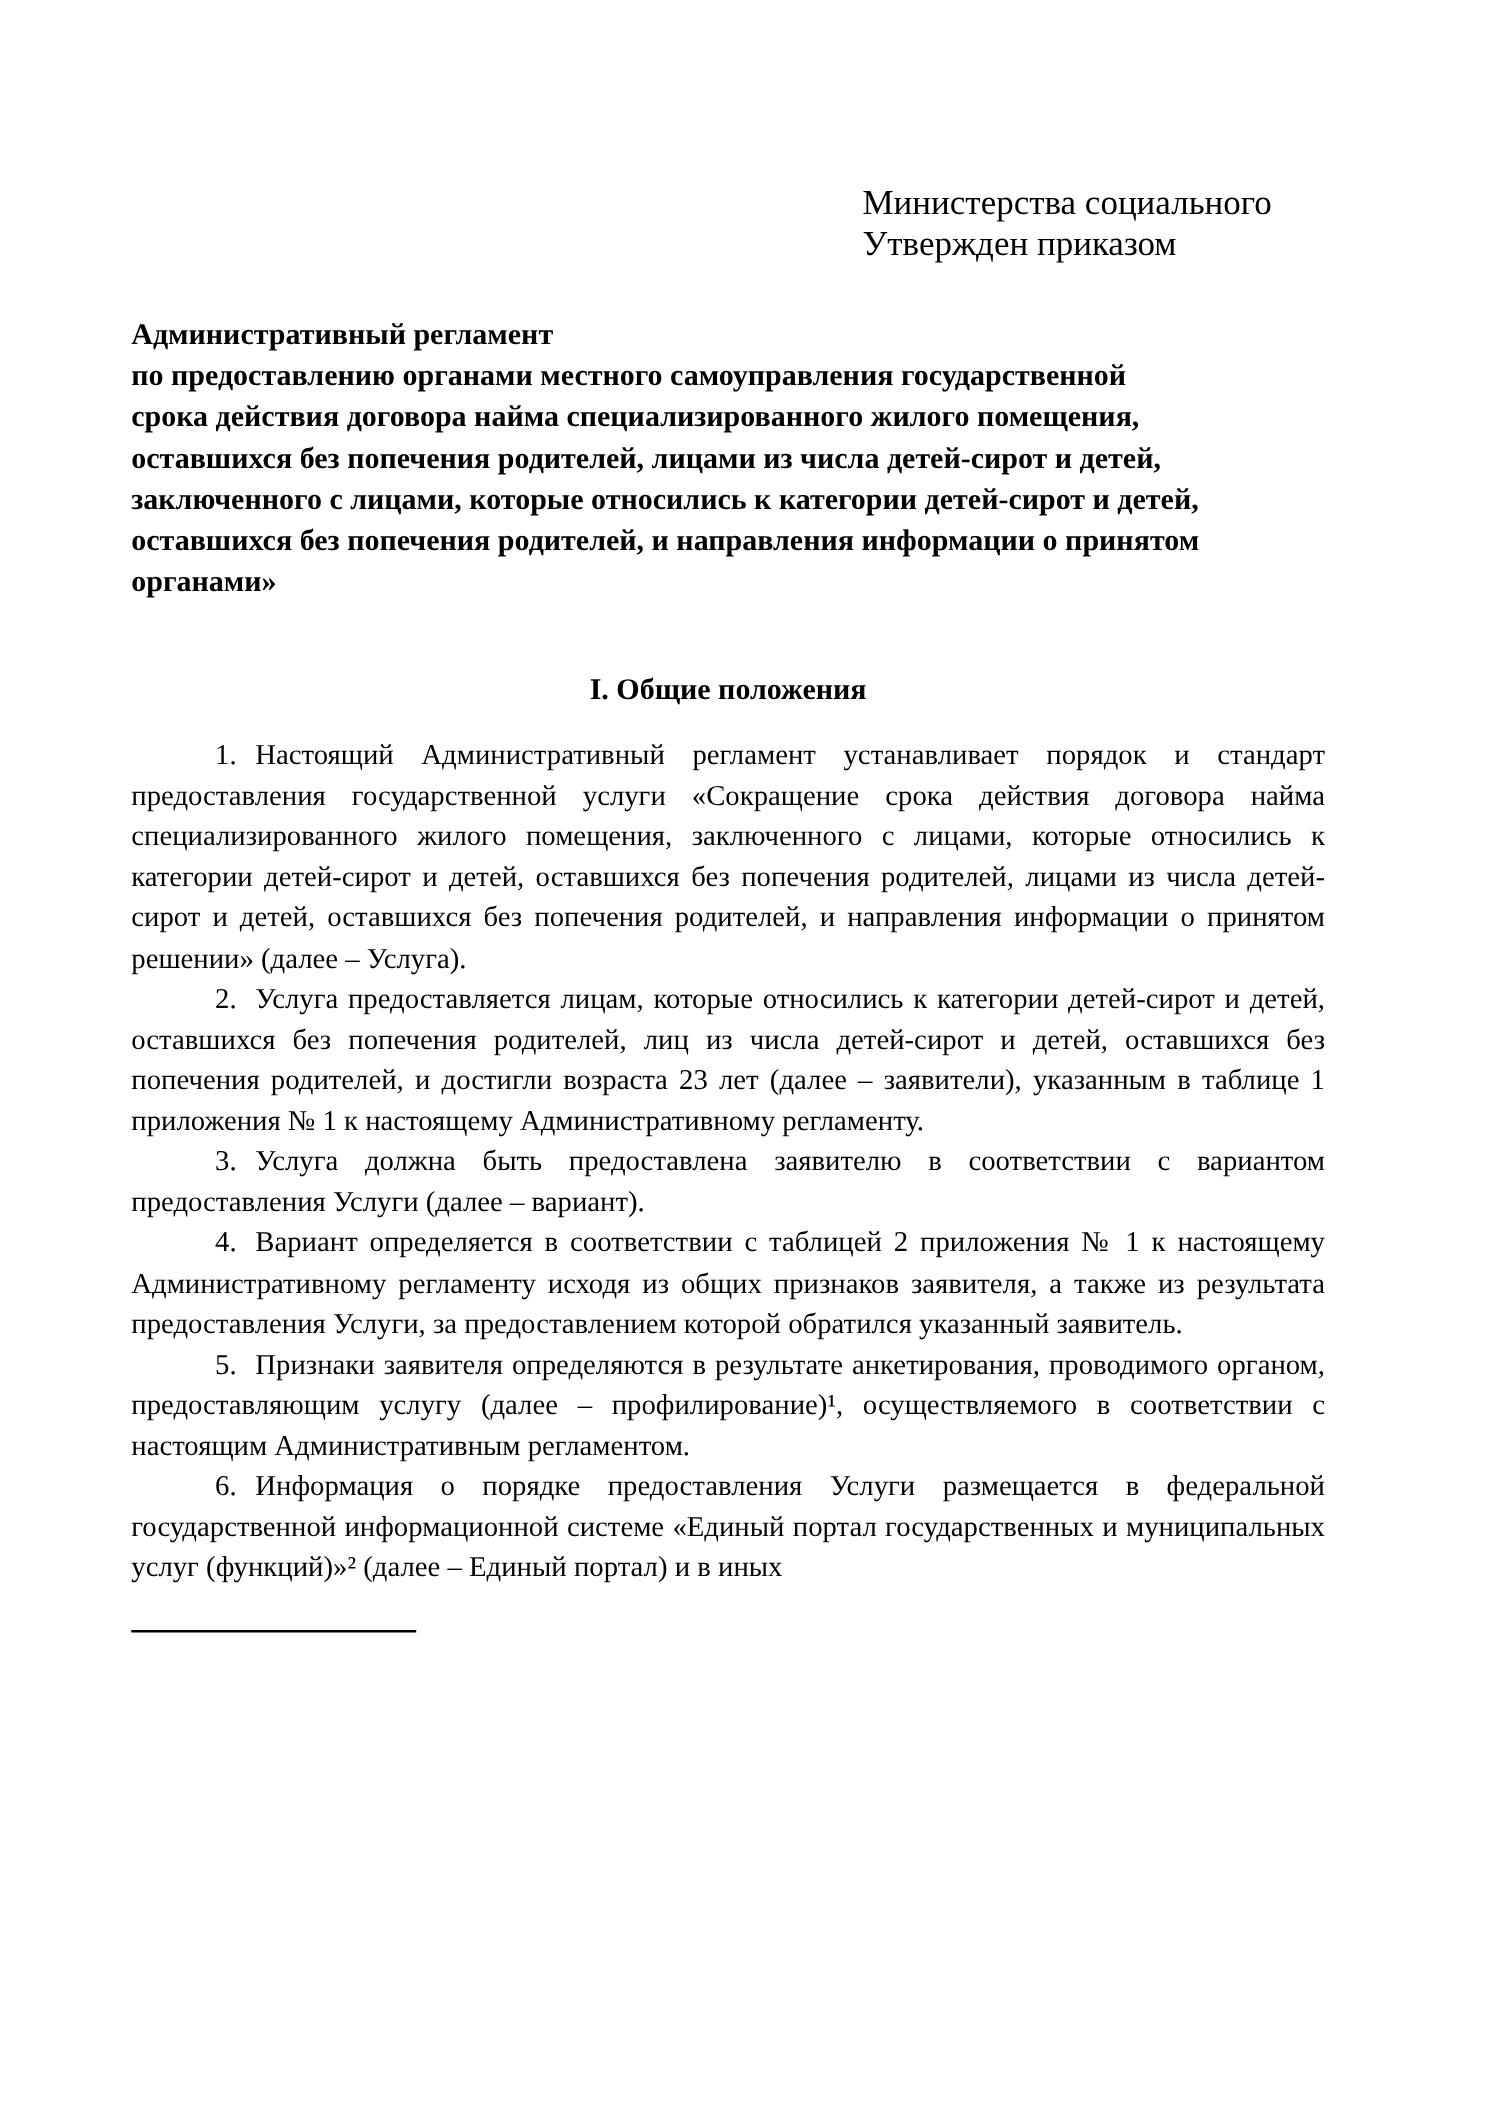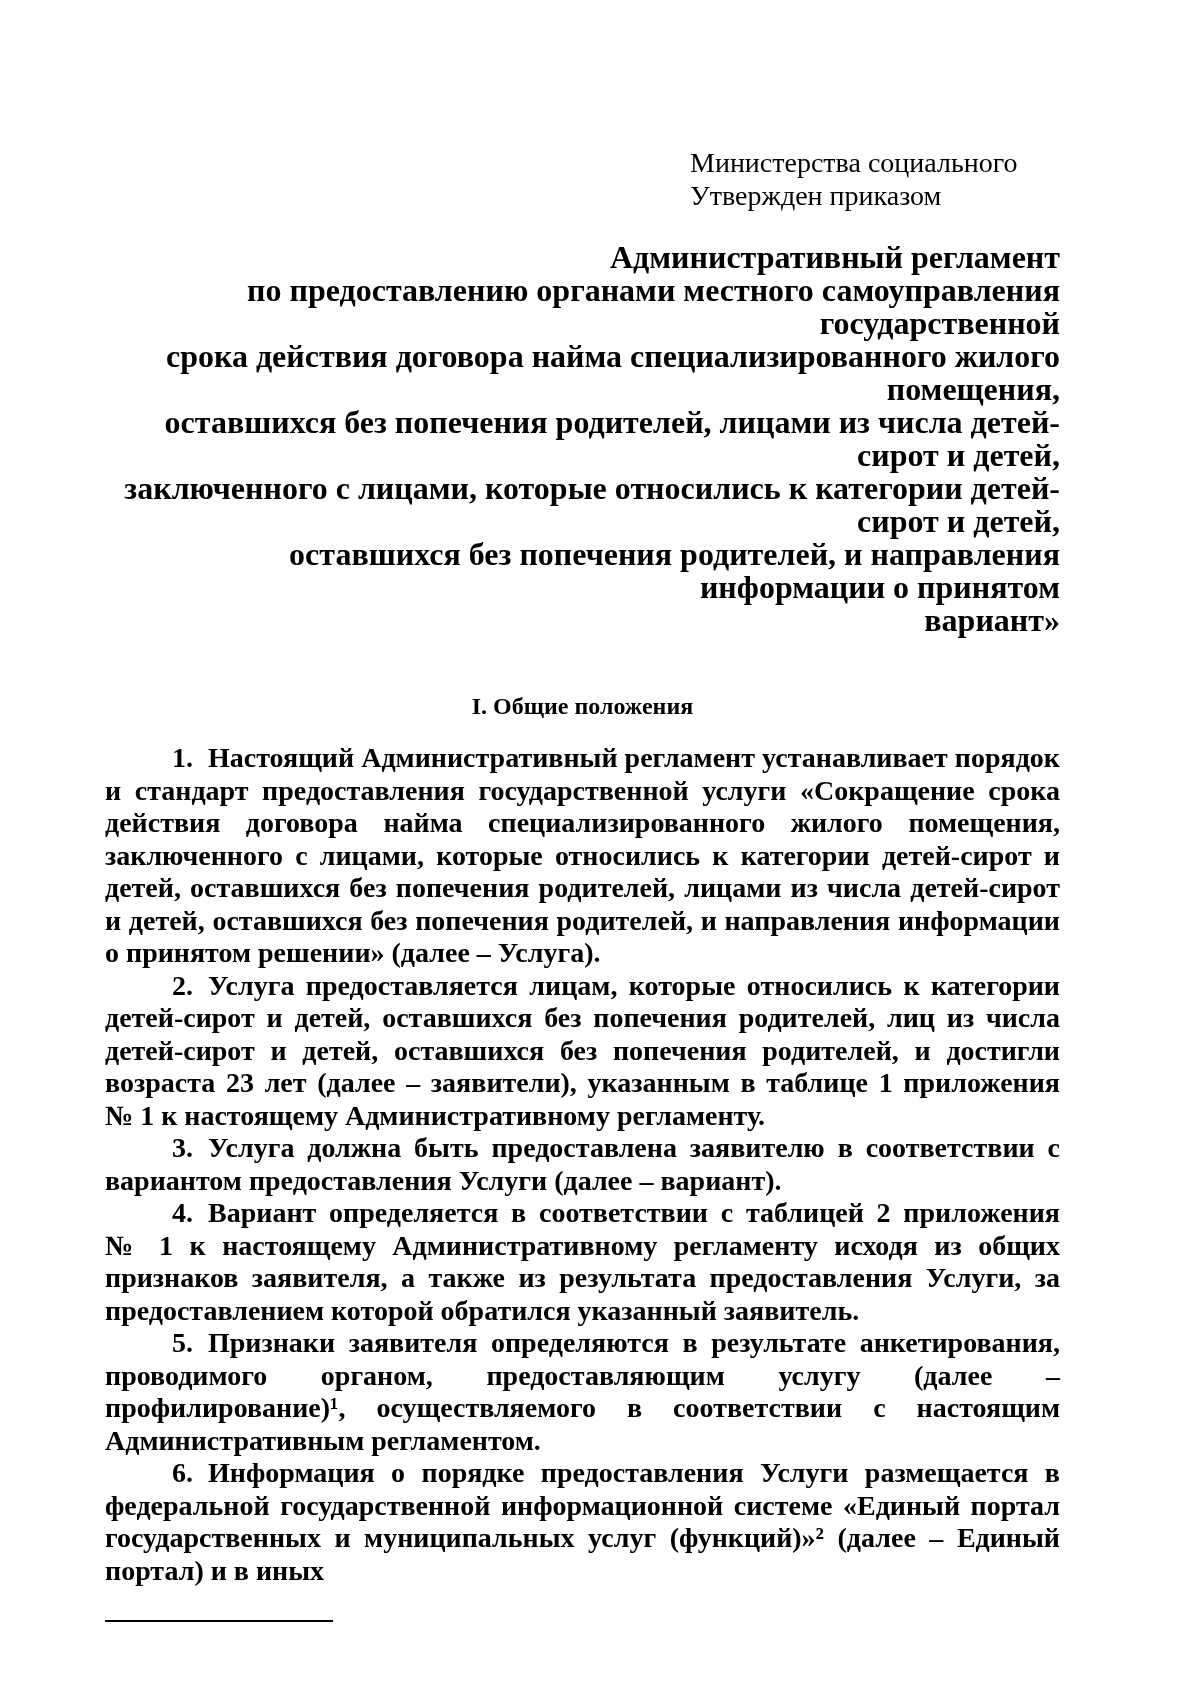--- a/index.html
+++ b/index.html
@@ -24,43 +24,42 @@
   }
   .approval {
     margin-left: 585px;
     font-size: 28px;
     line-height: 33px;
   }
   .approval div {
     white-space: nowrap;
   }
   .doc-title {
-    margin-top: 29px;
-    font-size: 32px;
+    margin-top: 40px;
+    font-size: 24px;
     line-height: 33px;
     font-weight: bold;
-    text-align: right;
+    text-align: left;
   }
   .section-heading {
     margin-top: 53px;
     font-size: 24px;
     line-height: 33px;
     font-weight: bold;
     text-align: center;
   }
   .body-text {
     margin-top: 19px;
   }
   .body-text p {
     margin: 0;
-    font-size: 28px;
+    font-size: 23px;
     line-height: 32.5px;
     text-align: justify;
     text-indent: 67px;
-    font-weight: bold;
   }
   .pnum {
     margin-right: 15px;
   }
   .footnote-sep {
     margin-top: 33px;
     width: 228px;
     height: 0;
     border-top: 2px solid #000000;
   }
@@ -76,21 +75,21 @@
       <div>Утвержден приказом</div>
     </div>
 
     <div class="doc-title">
       <div>Административный регламент</div>
       <div>по предоставлению органами местного самоуправления государственной</div>
       <div>срока действия договора найма специализированного жилого помещения,</div>
       <div>оставшихся без попечения родителей, лицами из числа детей-сирот и детей,</div>
       <div>заключенного с лицами, которые относились к категории детей-сирот и детей,</div>
       <div>оставшихся без попечения родителей, и направления информации о принятом</div>
-      <div>вариант»</div>
+      <div>органами»</div>
     </div>
 
     <div class="section-heading">I. Общие положения</div>
 
     <div class="body-text">
       <p><span class="pnum">1.</span><span>Настоящий Административный регламент устанавливает порядок и стандарт предоставления государственной услуги «Сокращение срока действия договора найма специализированного жилого помещения, заключенного с лицами, которые относились к категории детей-сирот и детей, оставшихся без попечения родителей, лицами из числа детей-сирот и детей, оставшихся без попечения родителей, и направления информации о принятом решении» (далее – Услуга).</span></p>
       <p><span class="pnum">2.</span><span>Услуга предоставляется лицам, которые относились к категории детей-сирот и детей, оставшихся без попечения родителей, лиц из числа детей-сирот и детей, оставшихся без попечения родителей, и достигли возраста 23 лет (далее – заявители), указанным в таблице 1 приложения №&nbsp;1 к настоящему Административному регламенту.</span></p>
       <p><span class="pnum">3.</span><span>Услуга должна быть предоставлена заявителю в соответствии с вариантом предоставления Услуги (далее – вариант).</span></p>
       <p><span class="pnum">4.</span><span>Вариант определяется в соответствии с таблицей 2 приложения №&nbsp;1 к настоящему Административному регламенту исходя из общих признаков заявителя, а также из результата предоставления Услуги, за предоставлением которой обратился указанный заявитель.</span></p>
       <p><span class="pnum">5.</span><span>Признаки заявителя определяются в результате анкетирования, проводимого органом, предоставляющим услугу (далее – профилирование)¹, осуществляемого в соответствии с настоящим Административным регламентом.</span></p>

